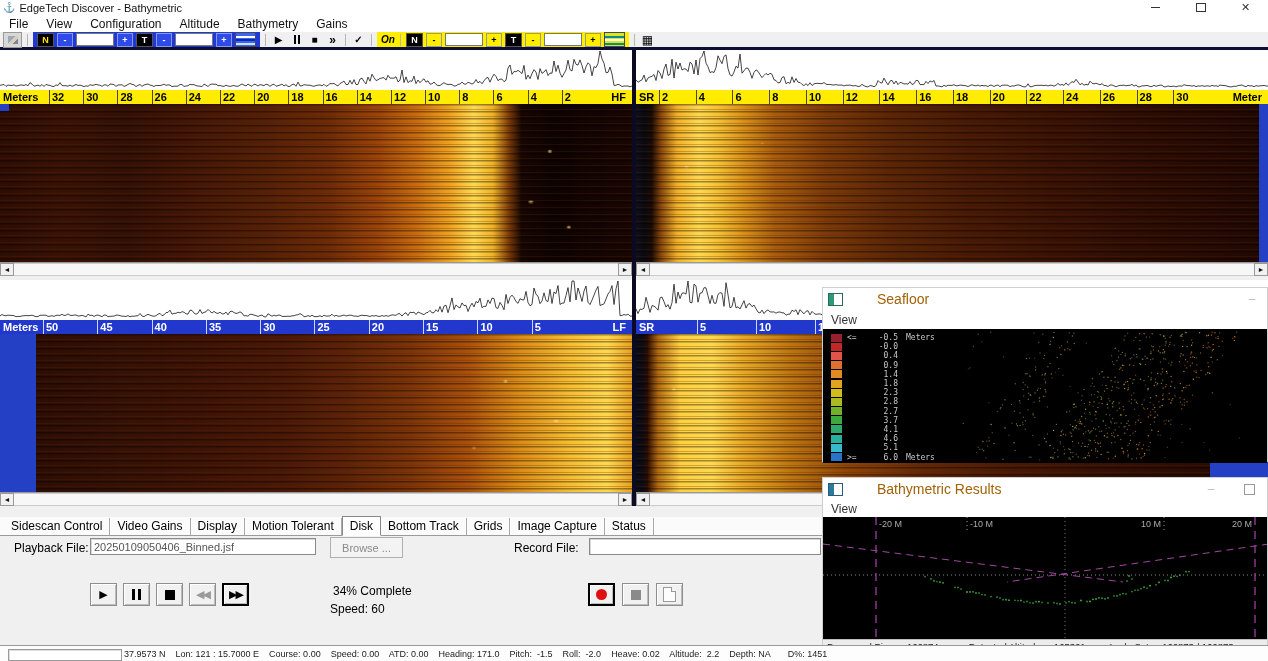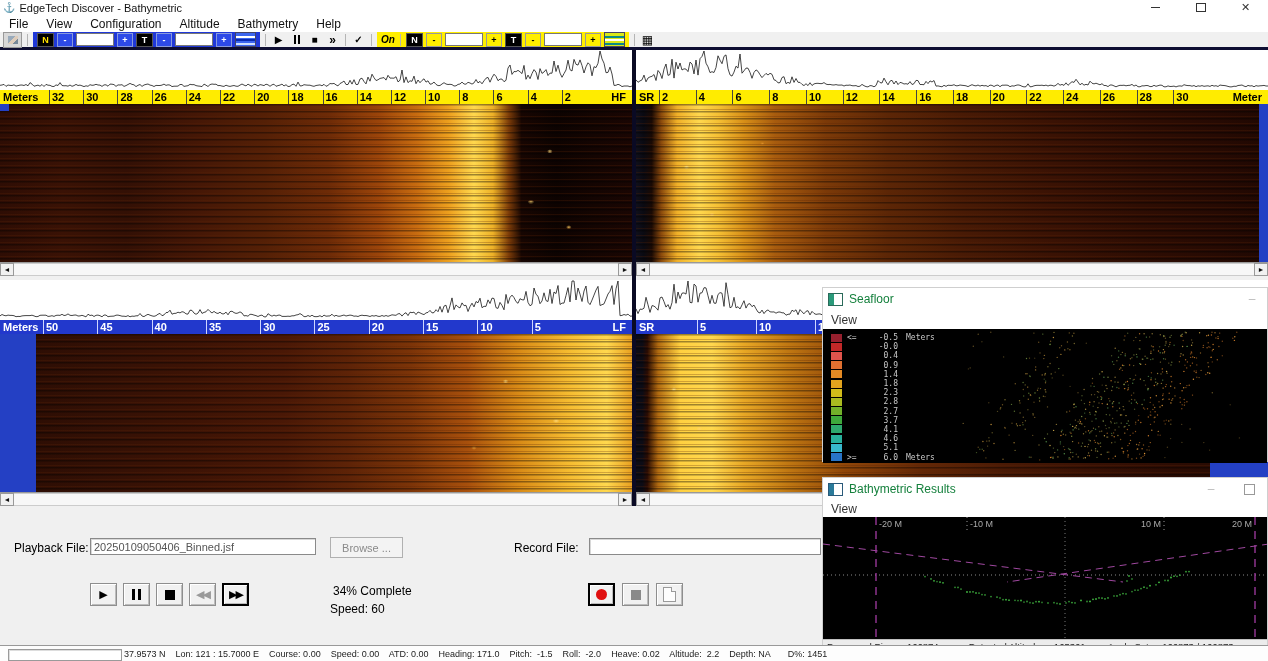--- a/index.html
+++ b/index.html
@@ -77,21 +77,21 @@
   .sb-arrow{width:14px;height:13px;background:#f1f1f1;border:1px solid #999;display:flex;align-items:center;justify-content:center;font-size:7px;color:#111;box-sizing:border-box;}
   .sb-track{flex:1;background:#f7f7f7;border-top:1px solid #ccc;border-bottom:1px solid #ccc;box-sizing:border-box;}
   .divider{position:absolute;left:632px;top:50px;width:4px;height:456px;background:#0a0a24;z-index:2;}
   
   .float-win{position:absolute;background:#fff;border:1px solid #cfcfcf;box-sizing:border-box;}
   #seafloor-win{left:822px;top:287px;width:446px;height:175px;z-index:6;}
   #bathy-win{left:822px;top:477px;width:446px;height:175px;z-index:7;}
   .fw-titlebar{height:22px;display:flex;align-items:center;background:#fff;}
   .fw-icon{width:13px;height:11px;margin:0 6px 0 5px;border:1px solid #2a6a5a;background:linear-gradient(90deg,#2a9a7a 0 5px,#fff 5px);}
   .fw-icon.bathy{border-color:#2a5a7a;background:linear-gradient(90deg,#2a7a9a 0 5px,#fff 5px);}
-  .fw-title{font-size:12px;color:#15803d;}
+  .fw-title{font-size:14px;color:#a16207;margin-left:28px;}
   .fw-min{margin-left:auto;width:30px;text-align:center;color:#bbb;font-size:12px;}
   .fw-box{width:9px;height:9px;border:1px solid #999;margin:0 12px 0 18px;}
   .fw-menu{height:19px;display:flex;align-items:center;font-size:12px;color:#333;background:#fff;}
   .fw-menu span{padding-left:8px;}
   .fw-content{position:relative;background:#000;overflow:hidden;}
   #sf-content{height:134px;}
   #bathy-plot-wrap{height:122px;}
   #legend{position:absolute;left:8px;top:4px;z-index:2;}
   .lg-row{display:flex;align-items:center;height:9.2px;font-family:"DejaVu Sans Mono",monospace;font-size:8px;color:#c8c8c8;}
   .lg-sw{width:11px;height:8px;margin-right:5px;flex:none;}
@@ -145,21 +145,21 @@
       <div class="win-btn glyph-close">✕</div>
     </div>
   </div>
 
   <div class="menubar" id="menubar">
       <span class="menu-item">File</span>
       <span class="menu-item">View</span>
       <span class="menu-item">Configuration</span>
       <span class="menu-item">Altitude</span>
       <span class="menu-item">Bathymetry</span>
-      <span class="menu-item">Help</span>
+      <span class="menu-item">Gains</span>
     </div>
 
   <div class="toolbar">
     <div class="tb-img">
         <i></i>
       </div>
     <span class="tb-sep"></span>
     <div class="tb-group tb-blue">
       <div class="tb-chan n-blue">N</div>
       <div class="tb-pm-blue">-</div>
@@ -1172,20 +1172,31 @@
           <b>Detected Altitudes:</b>
           <span>165361</span>
         </span>
         <span class="grp" style="margin-left: 22px;">
           <b>Angle Sets:</b>
           <span>166873 / 166873</span>
         </span>
       </div>
   </div>
 
+  <div class="tabstrip" id="tabstrip">
+      <span class="tab">Sidescan Control</span>
+      <span class="tab">Video Gains</span>
+      <span class="tab">Display</span>
+      <span class="tab">Motion Tolerant</span>
+      <span class="tab active">Disk</span>
+      <span class="tab">Bottom Track</span>
+      <span class="tab">Grids</span>
+      <span class="tab">Image Capture</span>
+      <span class="tab">Status</span>
+    </div>
 
   <span class="panel-label" style="left:14px;top:541px;">Playback File:</span>
   <input class="inset-input gray-text" style="left: 90px; top: 538px; width: 226px; height: 17px;" value="20250109050406_Binned.jsf">
   <div class="btn" style="left:330px;top:537px;width:73px;height:21px;">Browse ...</div>
   <span class="panel-label" style="left:514px;top:541px;">Record File:</span>
   <input class="inset-input" style="left: 589px; top: 538px; width: 232px; height: 17px;" value="">
 
   <div class="transport" style="left:90px;top:583px;">
     <div class="btn3d t-btn">▶</div>
     <div class="btn3d t-btn">

